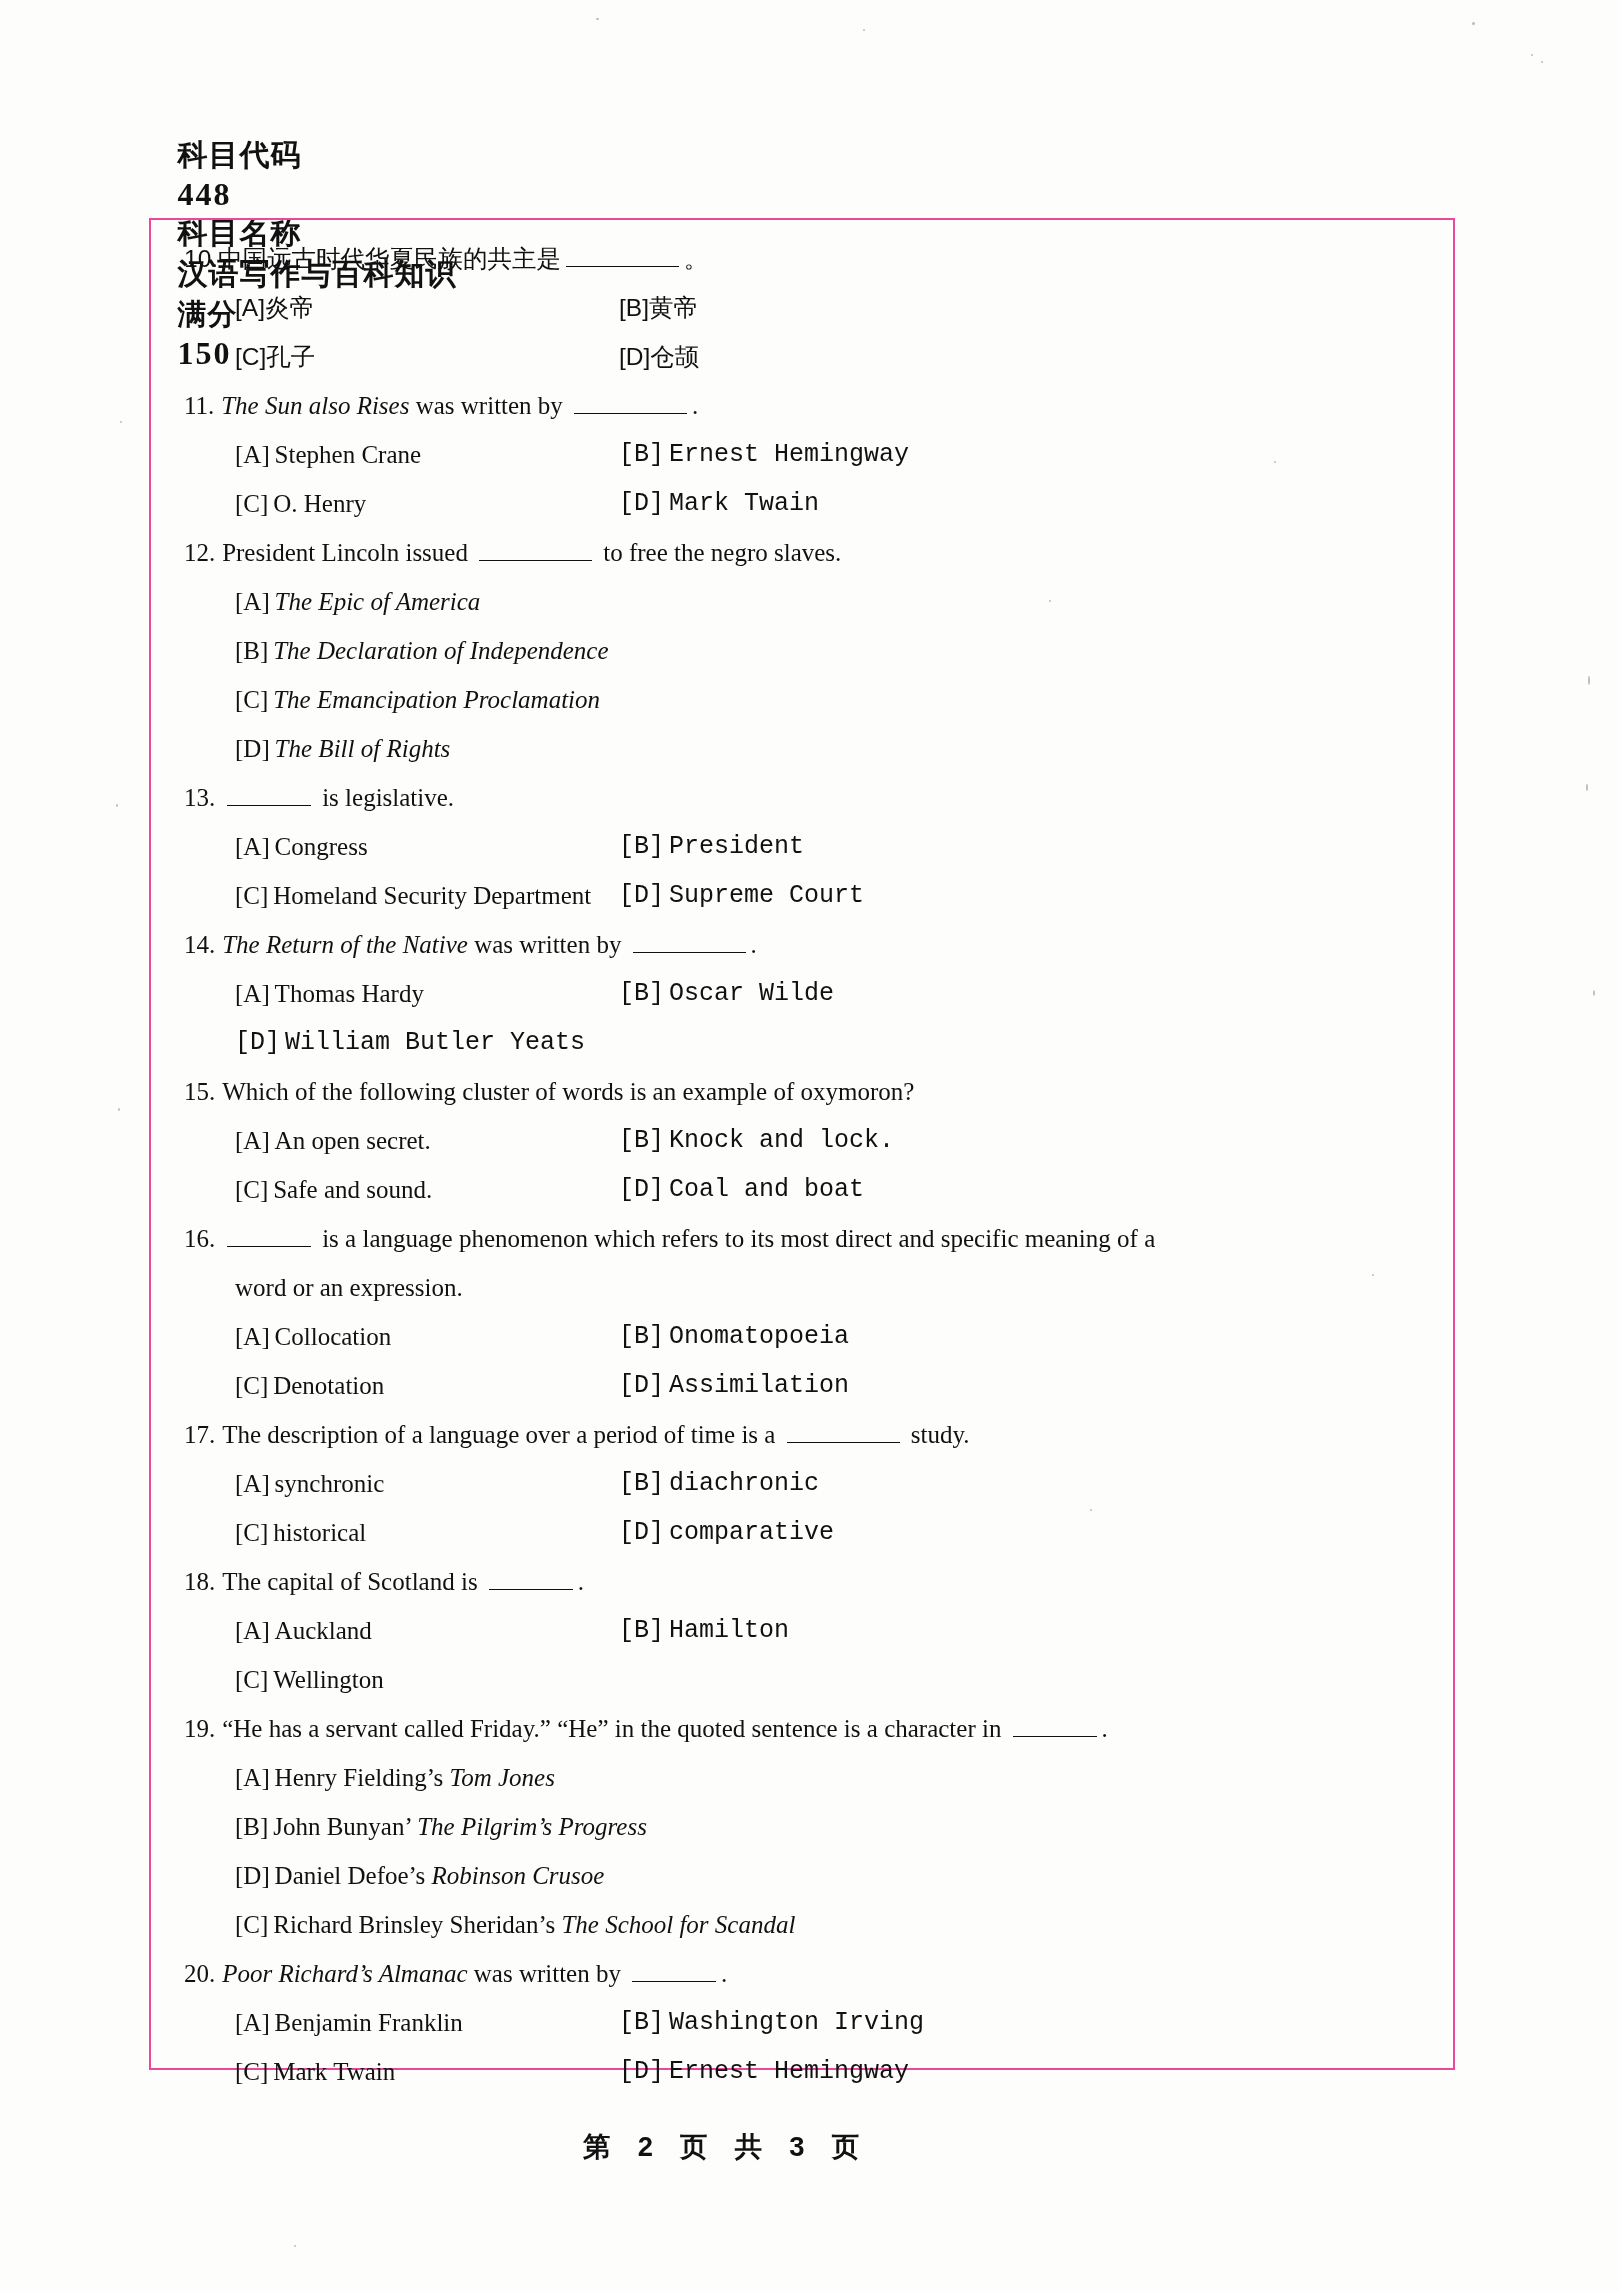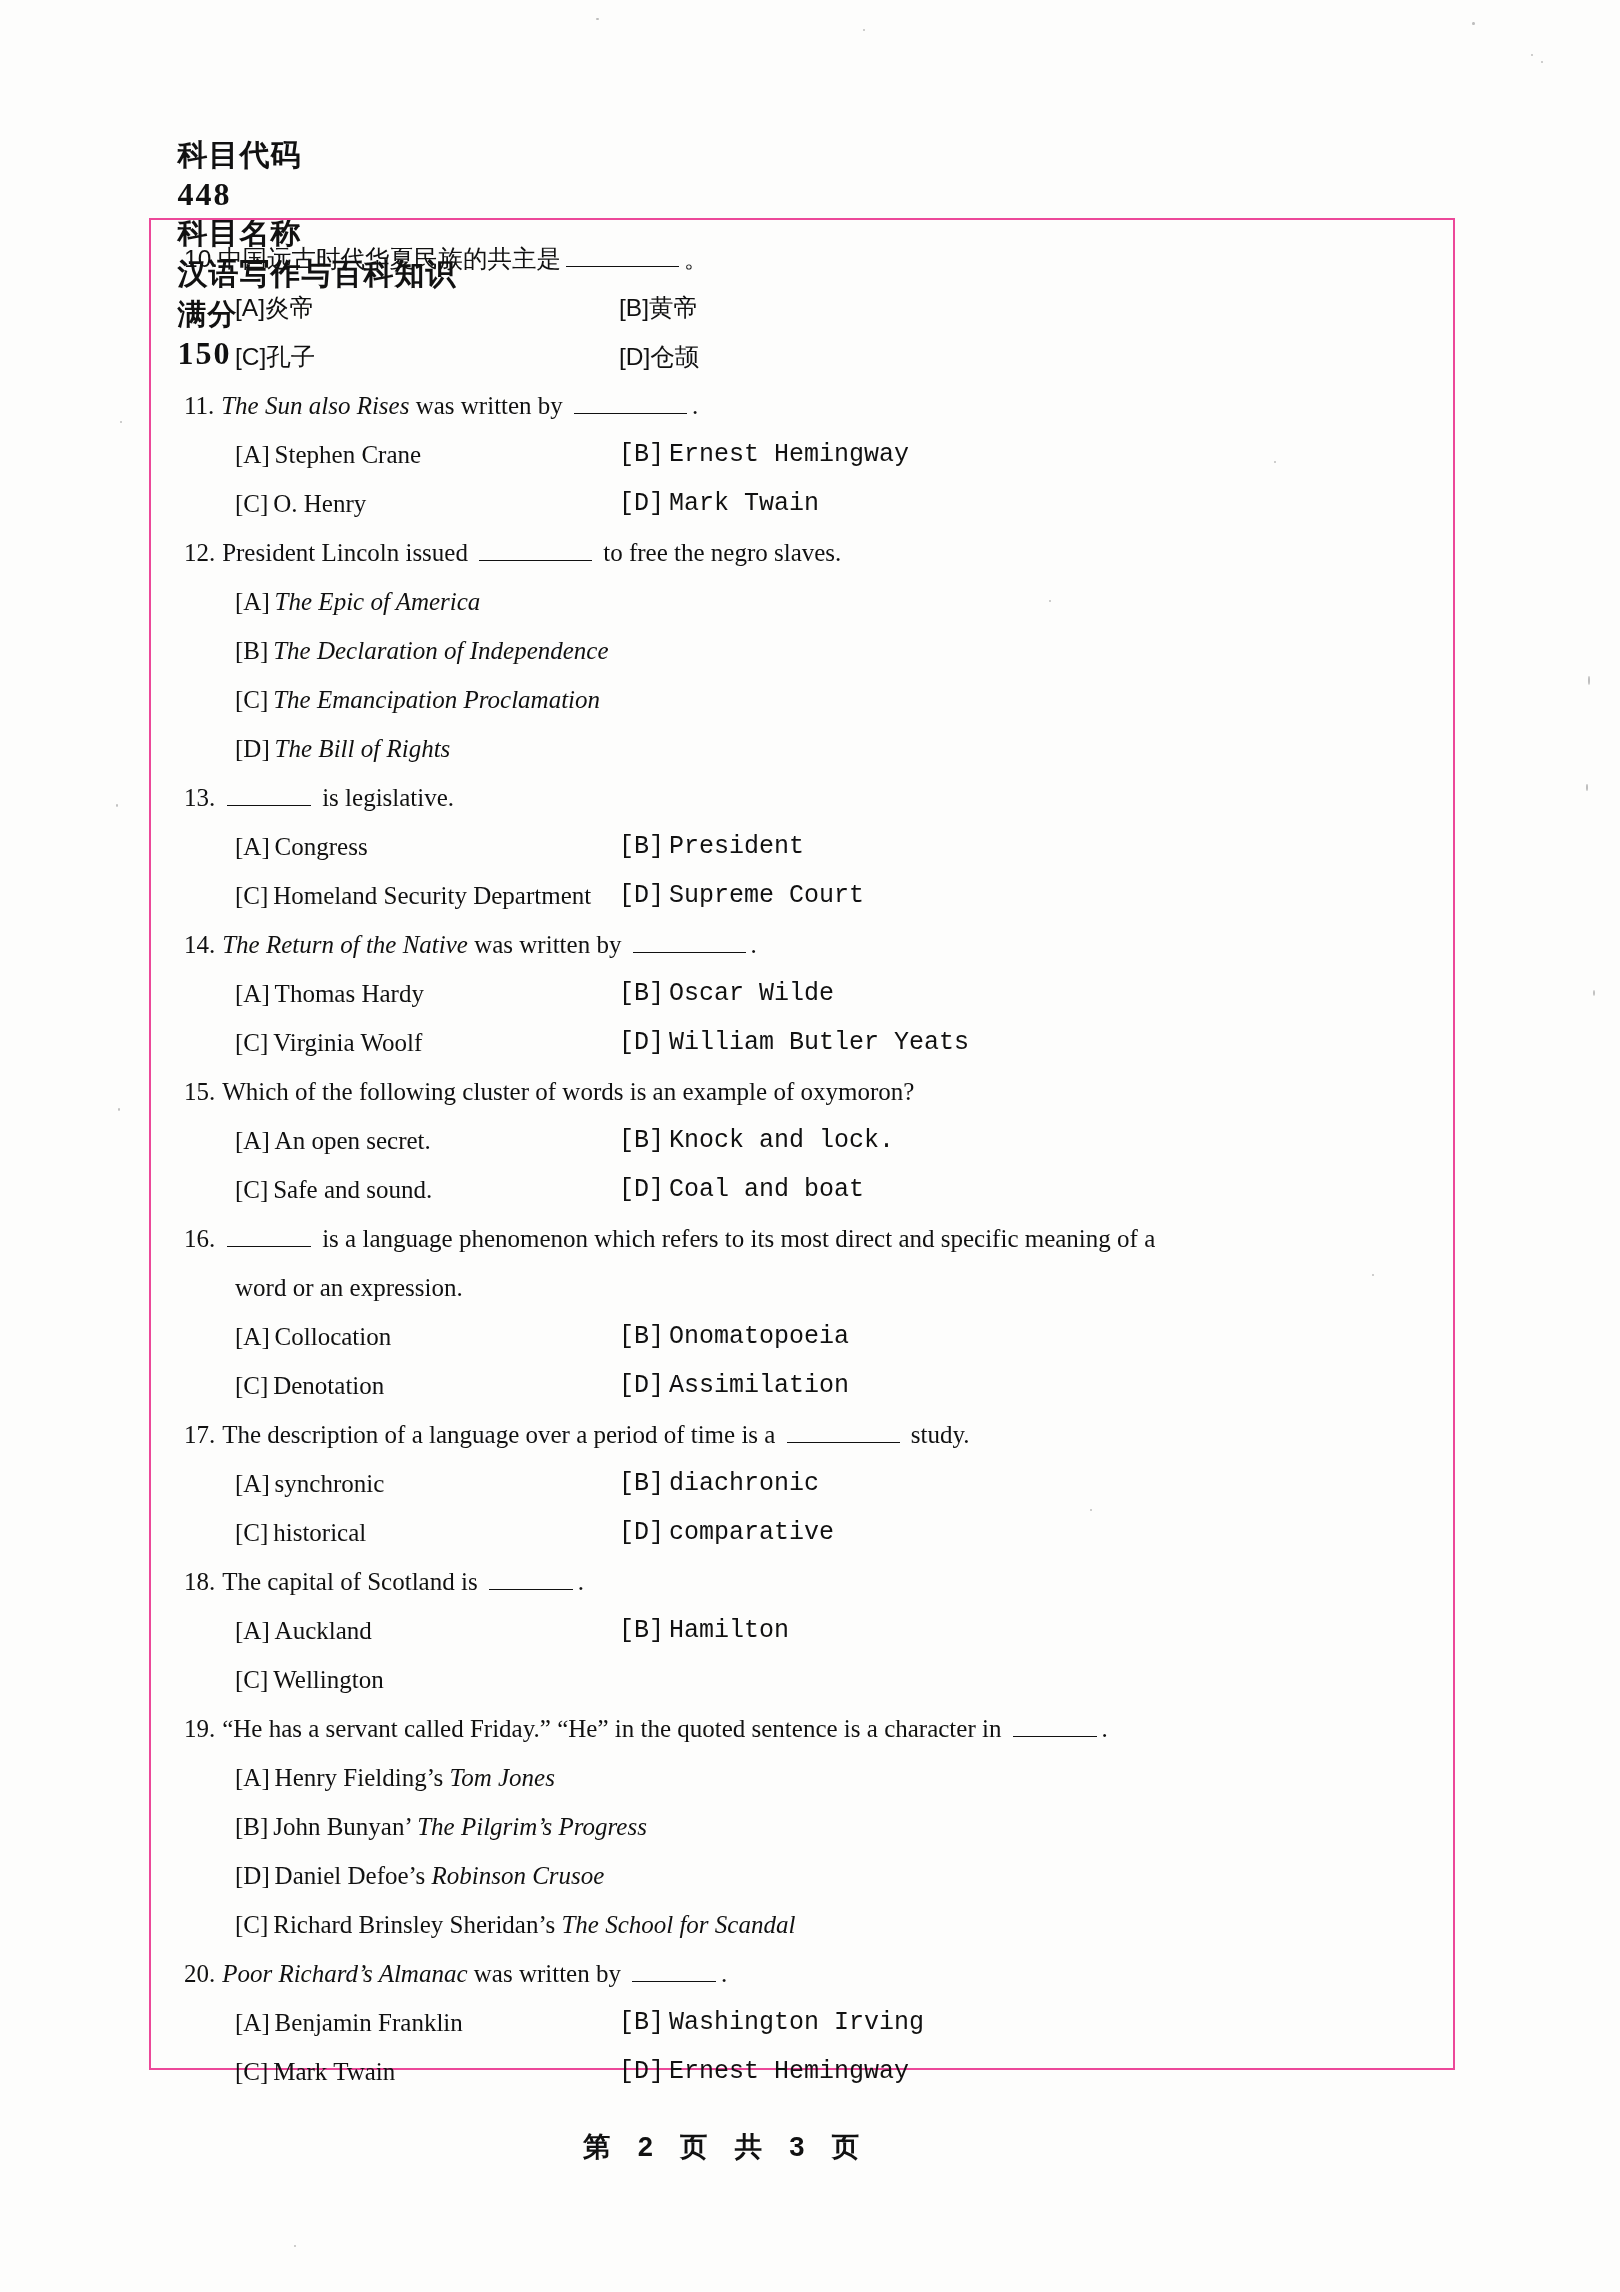--- a/index.html
+++ b/index.html
@@ -209,21 +209,20 @@
             <div class="opt col-b"><span class="lab">[D]</span><span>Supreme Court</span></div>
           </div>
         </div>
         <div class="q">
           <div class="q-stem"><span class="q-num">14.</span><em class="title">The Return of the Native</em><span> was written by </span><span class="blank w-m"></span><span>.</span></div>
           <div class="opts">
             <div class="opt col-a"><span class="lab">[A]</span><span>Thomas Hardy</span></div>
             <div class="opt col-b"><span class="lab">[B]</span><span>Oscar Wilde</span></div>
           </div>
           <div class="opts">
-            <div class="opt col-a"><span class="lab">[C]</span><span>Virginia Woolf</span></div>
             <div class="opt col-b"><span class="lab">[D]</span><span>William Butler Yeats</span></div>
           </div>
         </div>
         <div class="q">
           <div class="q-stem"><span class="q-num">15.</span><span>Which of the following cluster of words is an example of oxymoron?</span></div>
           <div class="opts">
             <div class="opt col-a"><span class="lab">[A]</span><span>An open secret.</span></div>
             <div class="opt col-b"><span class="lab">[B]</span><span>Knock and lock.</span></div>
           </div>
           <div class="opts">

